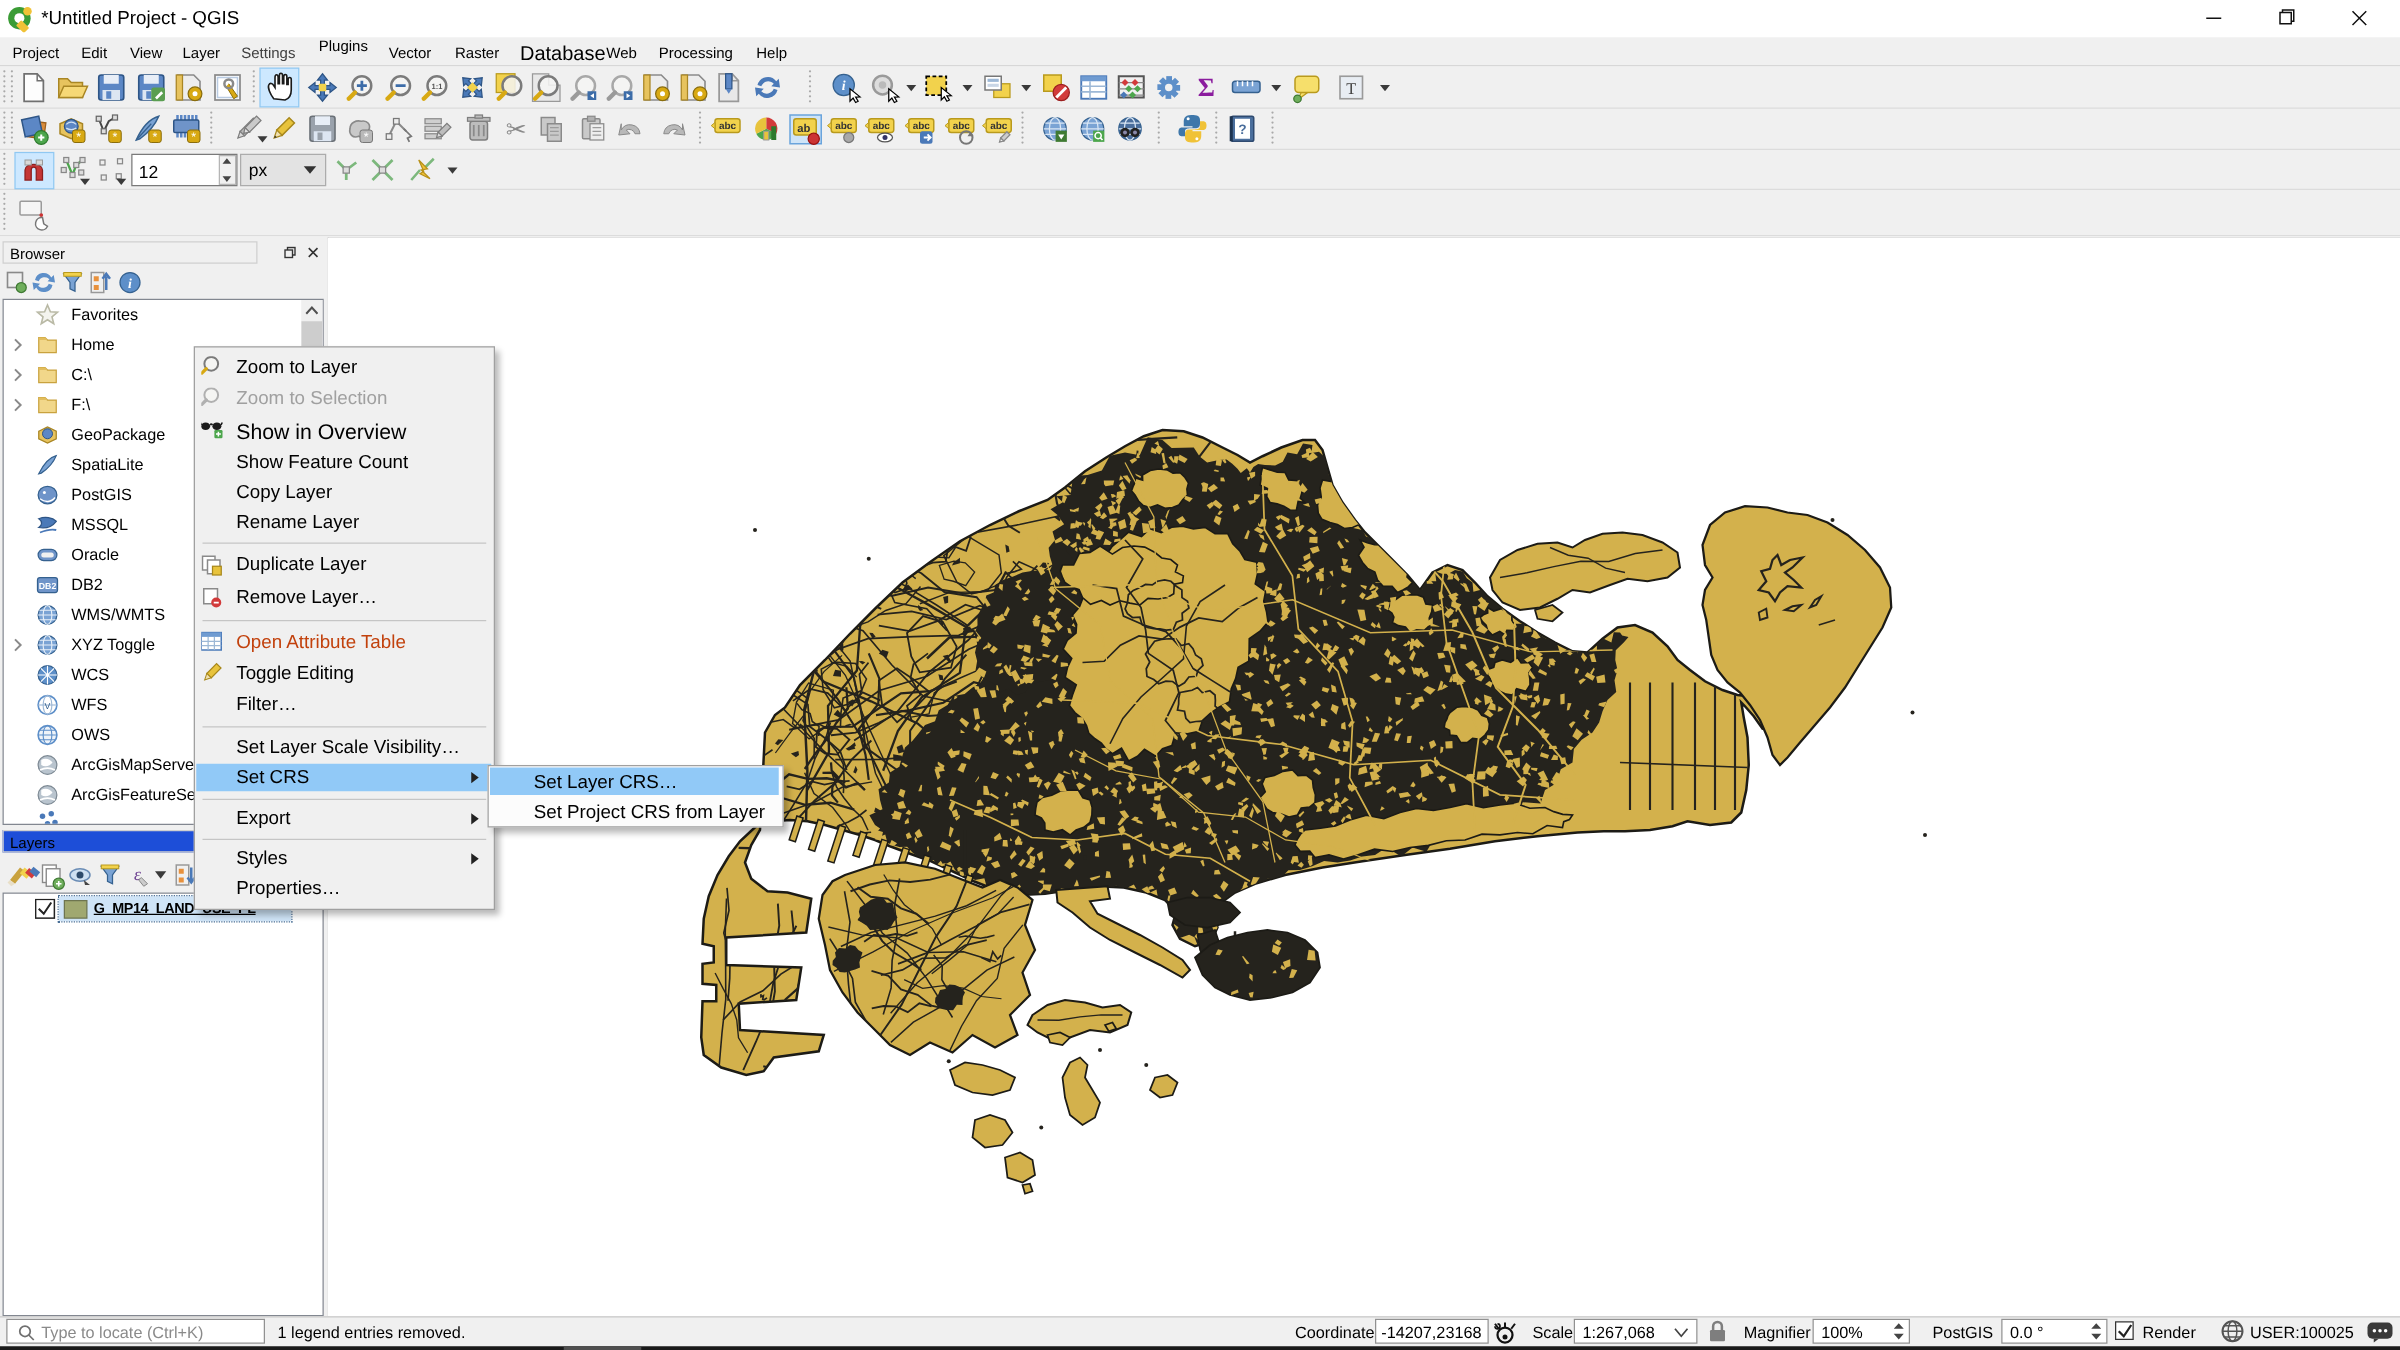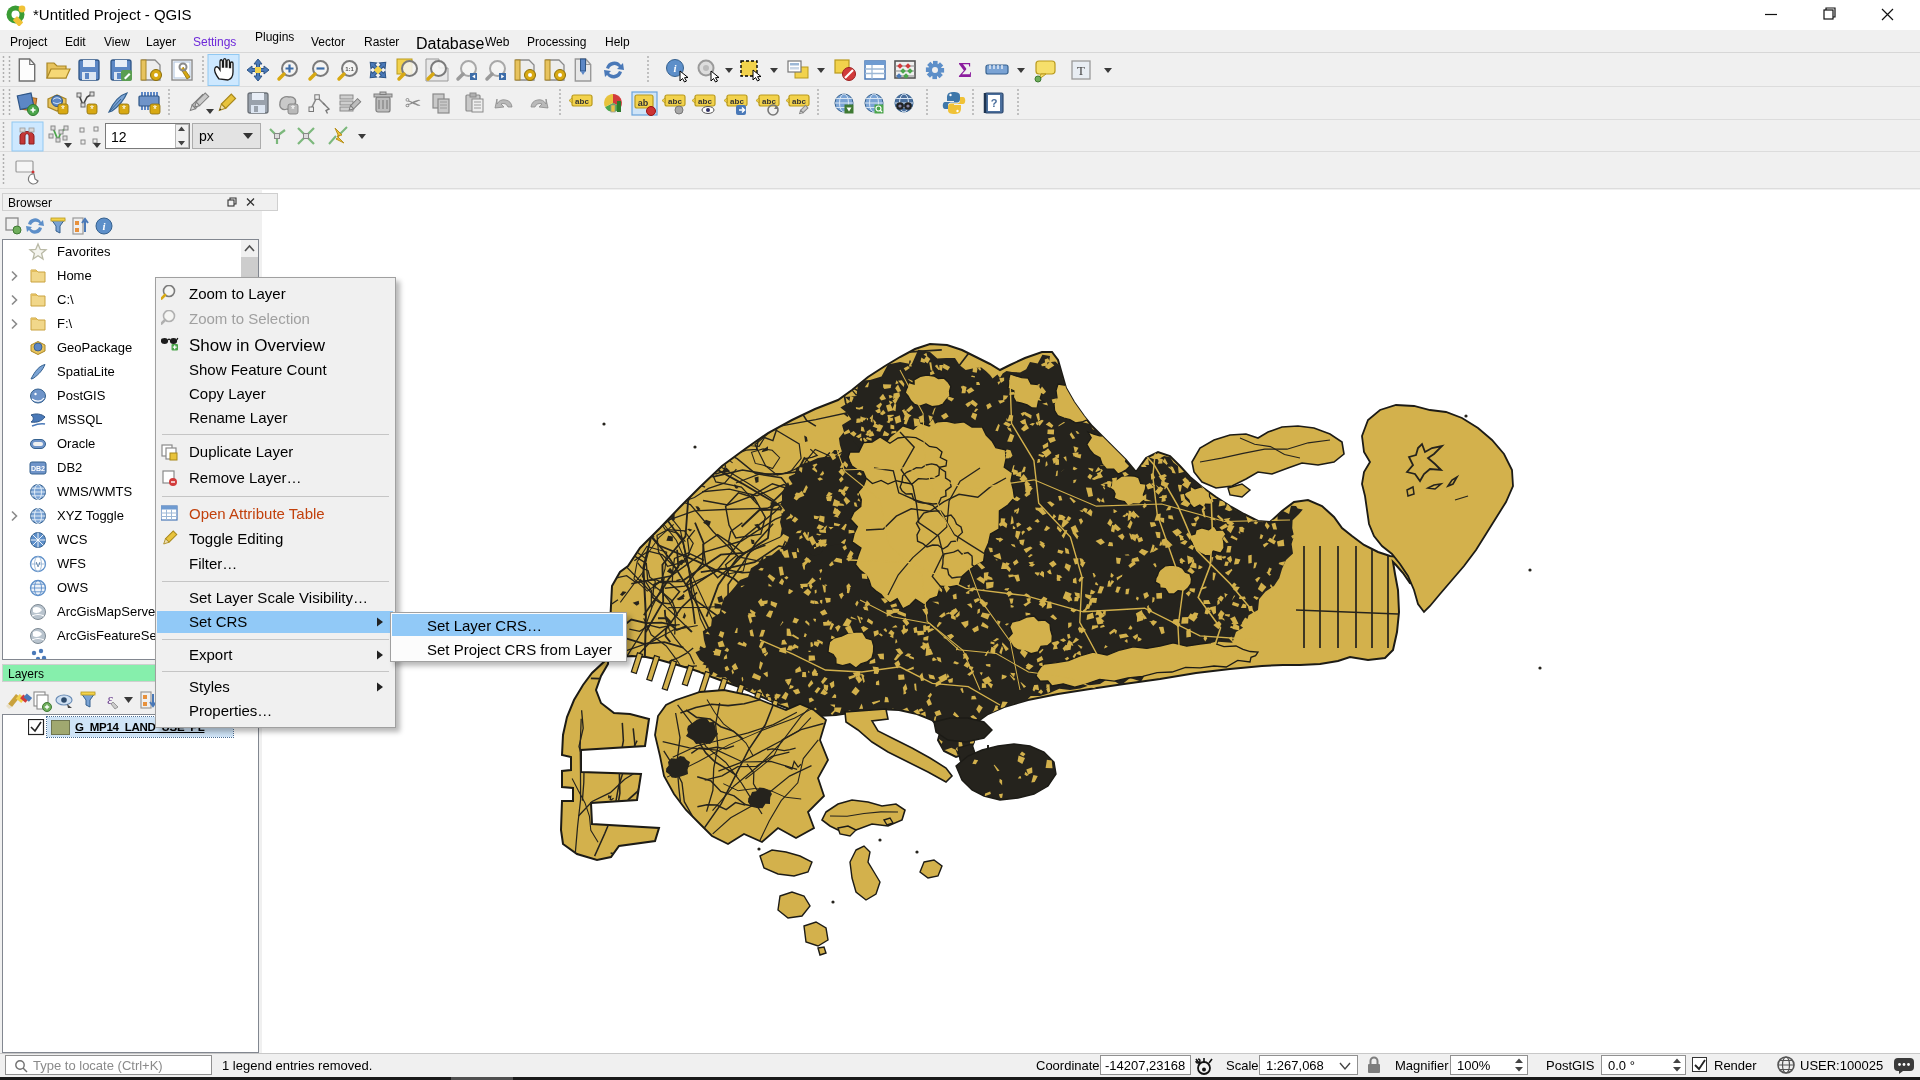--- a/index.html
+++ b/index.html
@@ -18,21 +18,21 @@
       <rect x="84" y="10" width="9" height="9" fill="none" stroke="#111" stroke-width="1.2"></rect>
       <path d="M86,10 L86,8 L95,8 L95,17 L93,17" fill="none" stroke="#111" stroke-width="1.2"></path>
       <path d="M142,9 L153,20 M142,20 L153,9" stroke="#111" stroke-width="1.2"></path>
     </svg>
 </div>
 <div class="abs" style="left:0;top:30px;width:1920px;height:23px;background:#f0f0f0;border-bottom:1px solid #d7d7d7">
 <div class="abs" style="left:10px;top:5px;font-size:12px;color:#000">Project</div>
 <div class="abs" style="left:65px;top:5px;font-size:12px;color:#000">Edit</div>
 <div class="abs" style="left:104px;top:5px;font-size:12px;color:#000">View</div>
 <div class="abs" style="left:146px;top:5px;font-size:12px;color:#000">Layer</div>
-<div class="abs" style="left:193px;top:5px;font-size:12px;color:#6d28d9">Settings</div>
+<div class="abs" style="left:193px;top:5px;font-size:12px;color:#404040">Settings</div>
 <div class="abs" style="left:255px;top:0;font-size:12px;color:#000">Plugins</div>
 <div class="abs" style="left:311px;top:5px;font-size:12px;color:#000">Vector</div>
 <div class="abs" style="left:364px;top:5px;font-size:12px;color:#000">Raster</div>
 <div class="abs" style="left:416px;top:5px;font-size:16px;color:#000">Database</div>
 <div class="abs" style="left:485px;top:5px;font-size:12px;color:#000">Web</div>
 <div class="abs" style="left:527px;top:5px;font-size:12px;color:#000">Processing</div>
 <div class="abs" style="left:605px;top:5px;font-size:12px;color:#000">Help</div>
 </div>
 <svg class="abs" style="left:0;top:53px" width="1920" height="136" viewBox="0 0 1920 136">
 <rect width="1920" height="136" fill="#f0f0f0"></rect>
@@ -1791,21 +1791,21 @@
 <circle cx="833" cy="902" r="1.6" fill="#25231d"></circle>
 <circle cx="868" cy="686" r="1.6" fill="#25231d"></circle>
 <circle cx="880" cy="840" r="1.6" fill="#25231d"></circle>
 <circle cx="917" cy="852" r="1.6" fill="#25231d"></circle>
 <circle cx="604" cy="424" r="1.6" fill="#25231d"></circle>
 <circle cx="695" cy="447" r="1.6" fill="#25231d"></circle>
 </svg>
 </div>
   </div>
 <div class="abs" style="left:0;top:189px;width:262px;height:864px;background:#f0f0f0"></div>
-<div class="abs" style="left:2px;top:193px;width:276px;height:18px;background:#f0f0f0;border:1px solid #cfcfcf">
+<div class="abs" style="left:2px;top:193px;width:204px;height:18px;background:#f0f0f0;border:1px solid #cfcfcf">
     <div class="abs" style="left:5px;top:2px;font-size:12px;color:#000">Browser</div>
     <svg class="abs" style="left:222px;top:3px" width="32" height="12" viewBox="0 0 32 12">
       <rect x="3" y="3" width="6" height="6" fill="none" stroke="#333" stroke-width="1.1"></rect>
       <path d="M5,3 L5,1 L11,1 L11,7 L9,7" fill="none" stroke="#333" stroke-width="1.1"></path>
       <path d="M22,1.5 L29,8.5 M22,8.5 L29,1.5" stroke="#333" stroke-width="1.3"></path>
     </svg>
   </div>
 <svg class="abs" style="left:4px;top:215px" width="130" height="22" viewBox="0 0 130 22">
 <rect x="2" y="3" width="12" height="12" fill="none" stroke="#8a8a8a" stroke-width="1.3"></rect>
     <circle cx="13" cy="15" r="4" fill="#6fae5c" stroke="#3f7a33"></circle>
@@ -1931,21 +1931,21 @@
 <div class="abs" style="left:57px;top:556px;font-size:13px;color:#000">WFS</div>
 <div class="abs" style="left:57px;top:580px;font-size:13px;color:#000">OWS</div>
 <div class="abs" style="left:57px;top:604px;font-size:13px;color:#000">ArcGisMapServer</div>
 <div class="abs" style="left:57px;top:628px;font-size:13px;color:#000">ArcGisFeatureSer</div>
 <div class="abs" style="left:241px;top:240px;width:17px;height:419px;background:#f0f0f0"></div>
 <svg class="abs" style="left:241px;top:240px" width="17" height="419" viewBox="0 0 17 419">
     <path d="M4,11 L8.5,6 L13,11" fill="none" stroke="#505050" stroke-width="1.6"></path>
     <rect x="0" y="17" width="17" height="26" fill="#cdcdcd"></rect>
     <path d="M4,408 L8.5,413 L13,408" fill="none" stroke="#505050" stroke-width="1.6"></path>
   </svg>
-<div class="abs" style="left:2px;top:664px;width:256px;height:18px;background:#86efac;border:1px solid #cfcfcf">
+<div class="abs" style="left:2px;top:664px;width:256px;height:18px;background:#1d4ed8;border:1px solid #cfcfcf">
     <div class="abs" style="left:5px;top:2px;font-size:12px;color:#000">Layers</div>
     <svg class="abs" style="left:222px;top:3px" width="32" height="12" viewBox="0 0 32 12">
       <rect x="3" y="3" width="6" height="6" fill="none" stroke="#333" stroke-width="1.1"></rect>
       <path d="M5,3 L5,1 L11,1 L11,7 L9,7" fill="none" stroke="#333" stroke-width="1.1"></path>
       <path d="M22,1.5 L29,8.5 M22,8.5 L29,1.5" stroke="#333" stroke-width="1.3"></path>
     </svg>
   </div>
 <svg class="abs" style="left:4px;top:688px" width="180" height="24" viewBox="0 0 180 24">
 <g transform="translate(12,12)">
       <path d="M-8,4 L0,-6 L4,-3 L-4,7 Z" fill="#c9a23e"></path>

